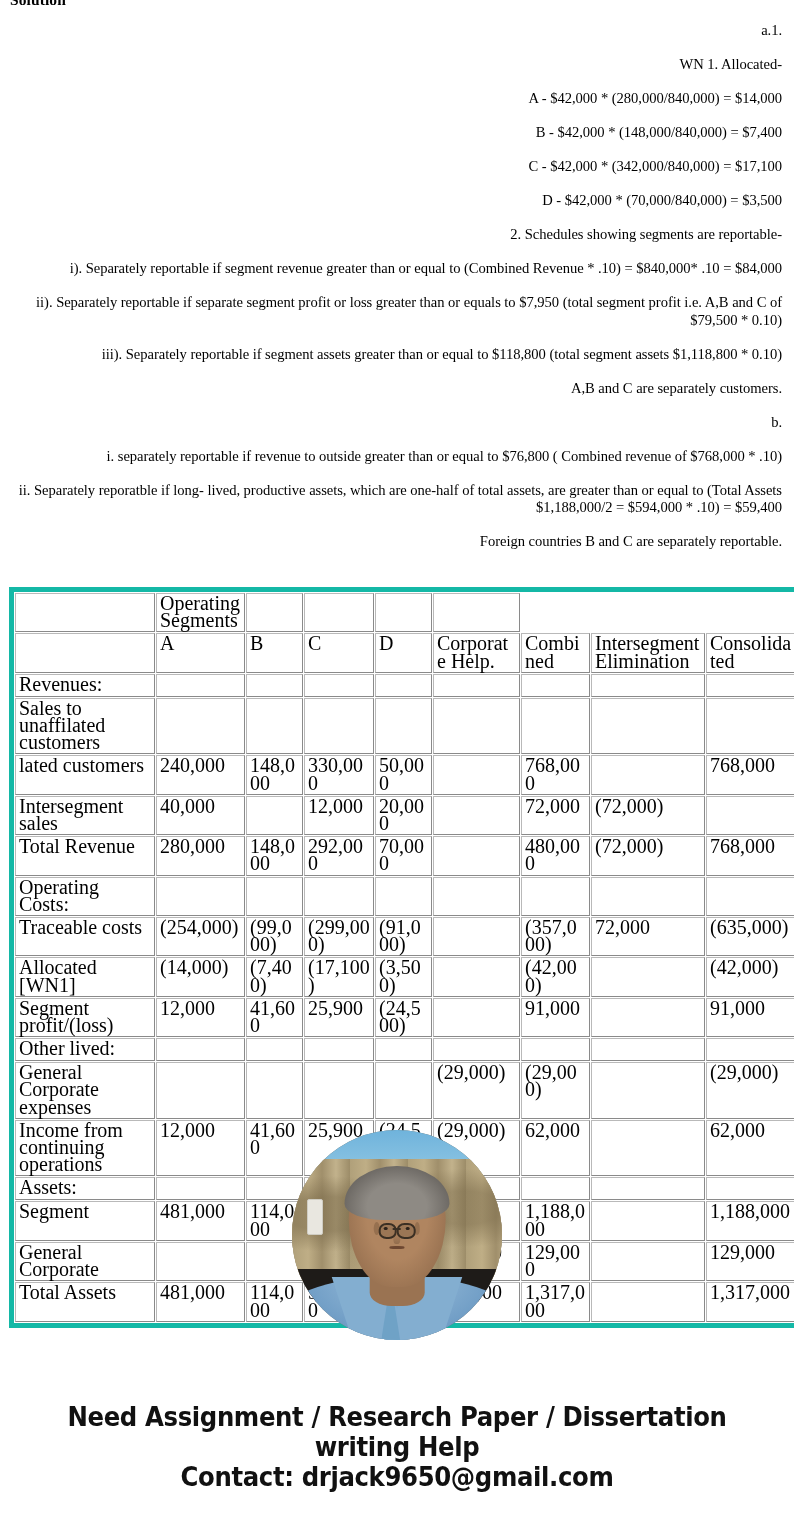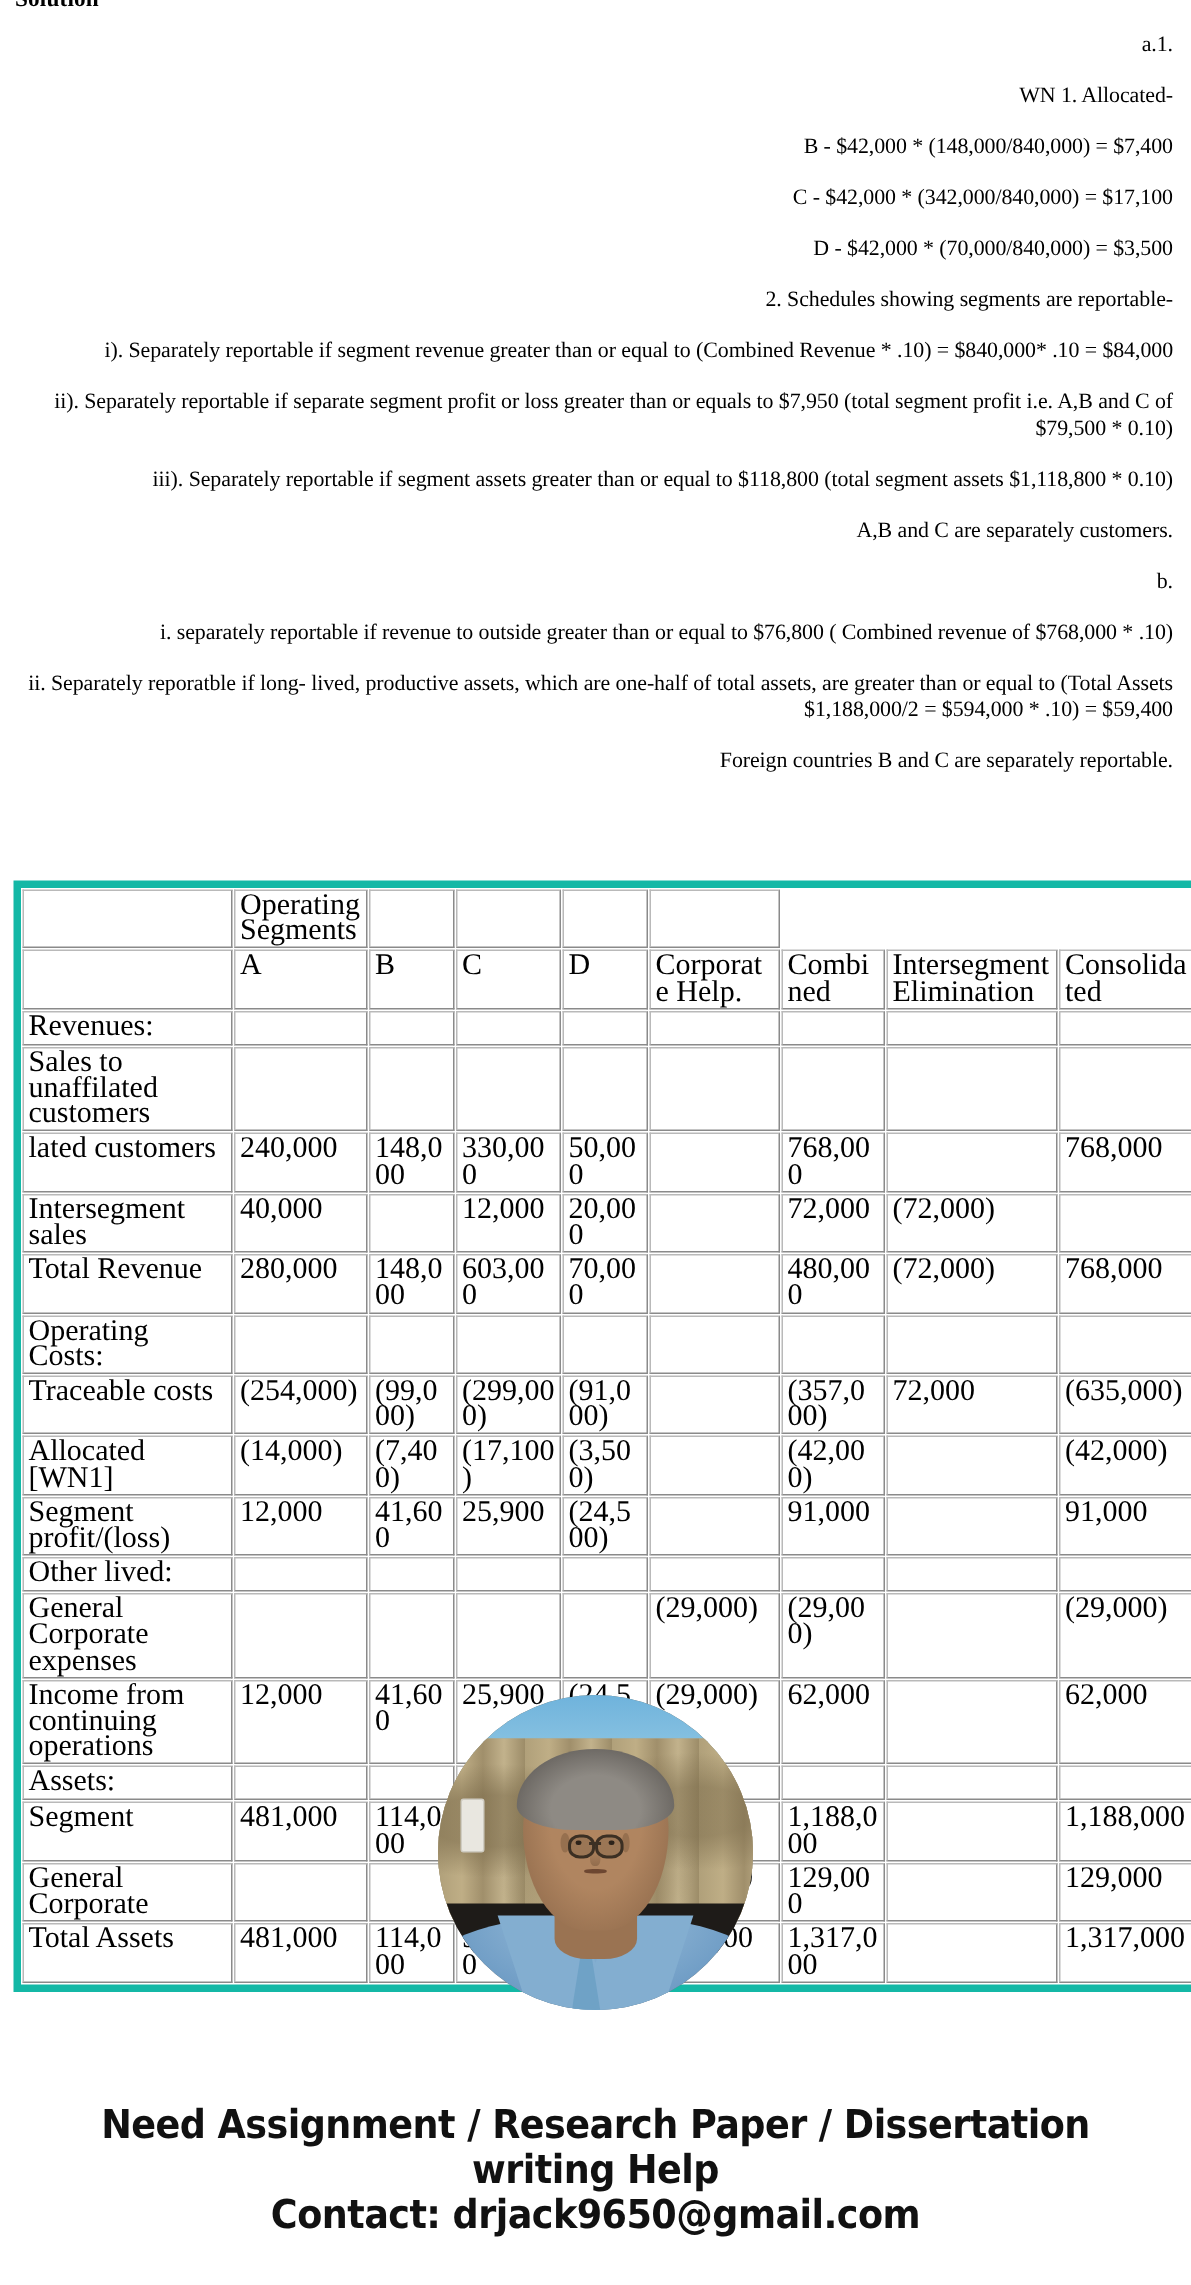--- a/index.html
+++ b/index.html
@@ -231,20 +231,21 @@
 </head>
 <body>
 
 <div class="page">
 
   <div class="solution-head">Solution</div>
 
   <div class="prose">
       <p class="para">a.1.</p>
       <p class="para">WN 1. Allocated-</p>
+      <p class="para">A - $42,000 * (280,000/840,000) = $14,000</p>
       <p class="para">B - $42,000 * (148,000/840,000) = $7,400</p>
       <p class="para">C - $42,000 * (342,000/840,000) = $17,100</p>
       <p class="para">D - $42,000 * (70,000/840,000) = $3,500</p>
       <p class="para">2. Schedules showing segments are reportable-</p>
       <p class="para">i). Separately reportable if segment revenue greater than or equal to (Combined Revenue * .10) = $840,000* .10 = $84,000</p>
       <p class="para">ii). Separately reportable if separate segment profit or loss greater than or equals to $7,950 (total segment profit i.e. A,B and C of $79,500 * 0.10)</p>
       <p class="para">iii). Separately reportable if segment assets greater than or equal to $118,800 (total segment assets $1,118,800 * 0.10)</p>
       <p class="para">A,B and C are separately customers.</p>
       <p class="para">b.</p>
       <p class="para">i. separately reportable if revenue to outside greater than or equal to $76,800 ( Combined revenue of $768,000 * .10)</p>
@@ -326,21 +327,21 @@
             <td>20,000</td>
             <td class="empty"></td>
             <td>72,000</td>
             <td>(72,000)</td>
             <td class="empty"></td>
           </tr>
           <tr>
             <td>Total Revenue</td>
             <td>280,000</td>
             <td>148,000</td>
-            <td>603,000</td>
+            <td>292,000</td>
             <td>70,000</td>
             <td class="empty"></td>
             <td>480,000</td>
             <td>(72,000)</td>
             <td>768,000</td>
           </tr>
           <tr>
             <td>Operating Costs:</td>
             <td class="empty"></td>
             <td class="empty"></td>

